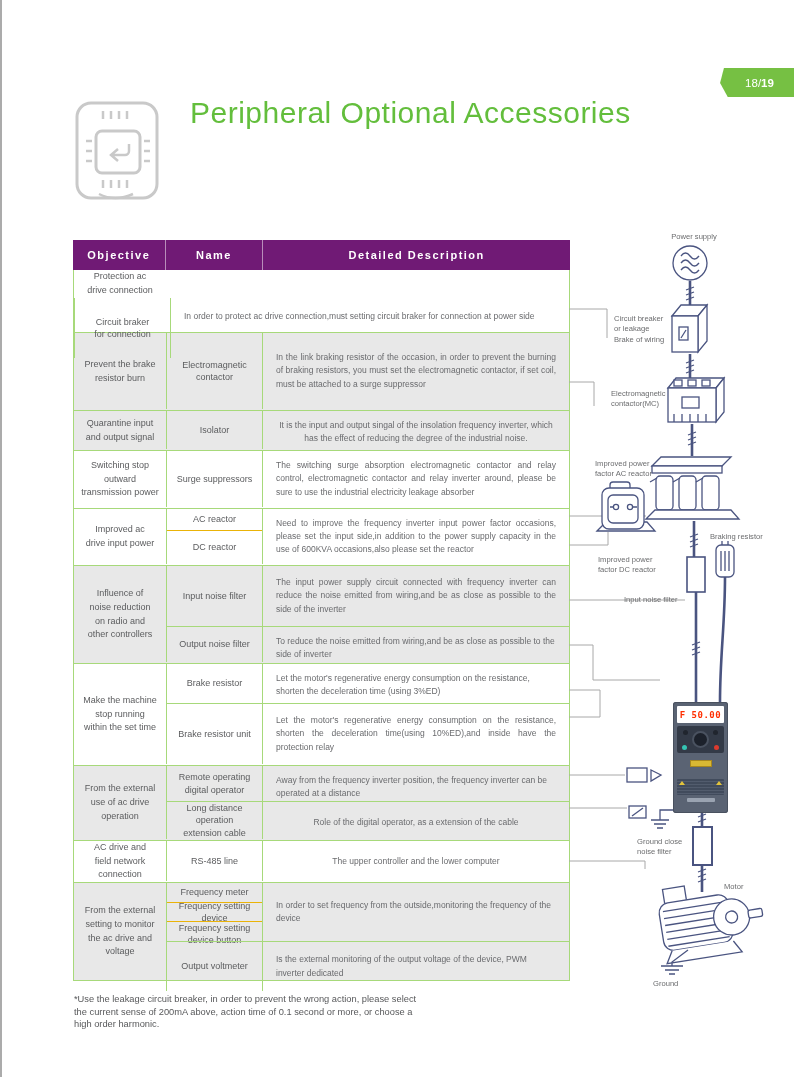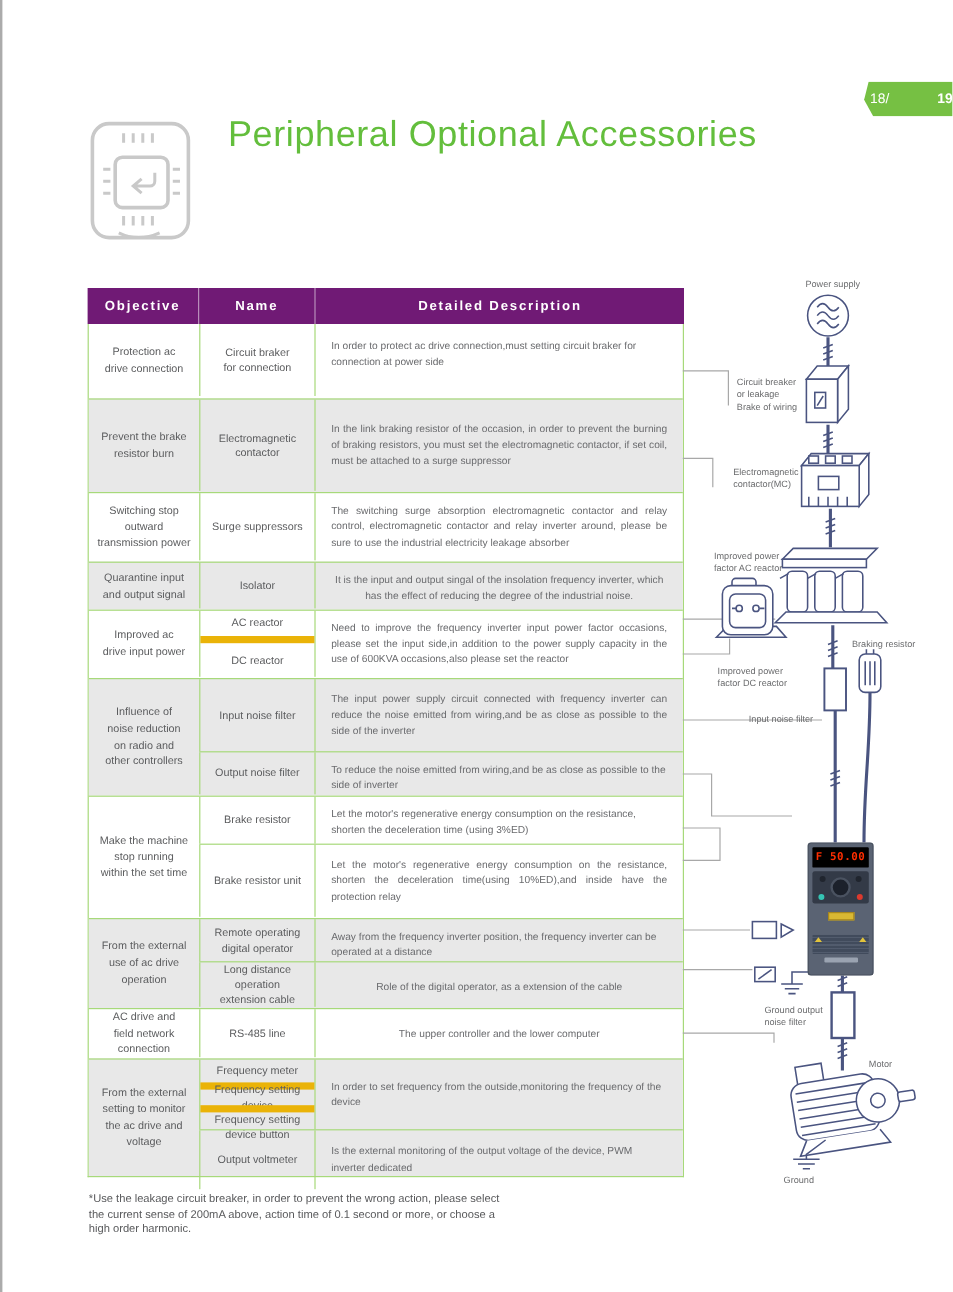--- a/index.html
+++ b/index.html
@@ -5,59 +5,59 @@
   html,body{margin:0;padding:0;background:#fff;}
   .page{position:relative;width:794px;height:1077px;background:#fff;overflow:hidden;
         font-family:"Liberation Sans",sans-serif;color:#5B5C5E;}
   .page::before{content:"";position:absolute;left:0;top:0;width:2px;height:1077px;background:#ABABAB;}
 
   
   .ribbon{position:absolute;left:717px;top:68px;width:77px;height:29px;background:#76C043;
           clip-path:polygon(9% 0,100% 0,100% 100%,14% 100%,4% 52%);
           display:flex;align-items:center;justify-content:center;padding-left:8px;box-sizing:border-box;
           color:#fff;font-size:11.5px;}
-  .ribbon b{font-weight:bold;padding-left:40px;}
+  .ribbon b{font-weight:bold;}
   .title{position:absolute;left:190px;top:96px;font-size:30px;color:#63BE3C;letter-spacing:.5px;}
 
   
   .tbl{position:absolute;left:73px;top:240px;width:497px;font-size:9px;}
   .thead{display:flex;height:30px;background:#701a75;color:#fff;font-weight:bold;
          align-items:stretch;text-align:center;font-size:11px;letter-spacing:1.5px;}
   .thead>div{display:flex;align-items:center;justify-content:center;}
   .th-obj{width:92px;} .th-name{width:97px;border-left:1px solid rgba(255,255,255,.5);}
   .th-desc{width:308px;border-left:1px solid rgba(255,255,255,.5);}
   .tbody{border:1px solid #A7D97A;border-top:none;box-sizing:border-box;}
   .tg{display:flex;border-top:1px solid #A7D97A;box-sizing:border-box;}
-  .tg:first-child{border-top:none;}
+  .tg:first-child{border-top:none;flex-direction:column;}
   .tg.gray{background:#E8E8E8;}
   .obj{width:92px;display:flex;align-items:center;justify-content:center;text-align:center;
        white-space:pre-line;line-height:1.55;color:#5B5C5E;}
   .entries{flex:1;display:flex;flex-direction:column;}
   .entry{display:flex;flex:none;box-sizing:border-box;border-top:1px solid #A7D97A;}
   .entry:first-child{border-top:none;}
   .names{width:97px;display:flex;flex-direction:column;border-left:1px solid #A7D97A;
          border-right:1px solid #A7D97A;box-sizing:border-box;}
   .nm{flex:1;display:flex;align-items:center;justify-content:center;text-align:center;
-      white-space:pre-line;line-height:1.35;border-top:6px solid #eab308;box-sizing:border-box;color:#5B5C5E;}
+      white-space:pre-line;line-height:1.35;border-top:1px solid #eab308;box-sizing:border-box;color:#5B5C5E;}
   .nm:first-child{border-top:none;}
   .desc{flex:1;display:flex;align-items:center;padding:21px 13px;box-sizing:border-box;
         font-size:8.5px;line-height:1.55;color:#6A6B6E;text-align:justify;}
   .desc.c{justify-content:center;text-align:center;}
 
   
   .footnote{position:absolute;left:74px;top:993px;width:430px;font-size:9.3px;line-height:1.35;
             color:#58595B;white-space:pre-line;}
 
   
   .dlabel{position:absolute;font-size:7.6px;color:#6B6C6E;line-height:1.35;white-space:pre-line;}
 
   
   .inverter{position:absolute;left:673px;top:702px;width:55px;height:111px;background:#5A6373;
             border-radius:3px;box-shadow:inset 0 0 0 1px #49515f;}
-  .inv-display{margin:4px 4px 0;height:17px;background:#000000;border-radius:1px;
+  .inv-display{margin:4px 4px 0;height:17px;background:#ffffff;border-radius:1px;
                display:flex;align-items:center;justify-content:center;}
   .inv-display span{color:#FF2E00;font-family:"DejaVu Sans Mono",monospace;font-size:9px;font-weight:bold;letter-spacing:.5px;}
   .inv-keypad{margin:3px 4px 0;height:27px;background:#333A47;border-radius:2px;position:relative;}
   .inv-knob{position:absolute;left:50%;top:50%;width:17px;height:17px;margin:-8.5px 0 0 -8.5px;
             border-radius:50%;background:#1c212b;border:2px solid #4a5260;box-sizing:border-box;}
   .inv-btn{position:absolute;width:5px;height:5px;border-radius:50%;}
   .b-run{left:5px;bottom:3px;background:#35C4B3;}
   .b-stop{right:5px;bottom:3px;background:#DC3A2E;}
   .b-tl{left:6px;top:4px;background:#20252e;} .b-tr{right:6px;top:4px;background:#20252e;}
   .inv-tag{margin:7px auto 0;width:22px;height:7px;background:#D9B833;border:1px solid #a8871d;box-sizing:border-box;}
@@ -138,43 +138,43 @@
             <div class="entry" style="height:76px">
           <div class="names">
                 <div class="nm">Electromagnetic
 contactor</div>
               </div>
           <div class="desc">In the link braking resistor of the occasion, in order to prevent the burning of braking resistors, you must set the electromagnetic contactor, if set coil, must be attached to a surge suppressor</div>
         </div>
           </div>
       </div>
 
+      <div class="tg gray" style="height:40px">
+        <div class="obj">Quarantine input
+and output signal</div>
+        <div class="entries">
+            <div class="entry" style="height:38px">
+          <div class="names">
+                <div class="nm">Isolator</div>
+              </div>
+          <div class="desc c">It is the input and output singal of the insolation frequency inverter, which has the effect of reducing the degree of the industrial noise.</div>
+        </div>
+          </div>
+      </div>
+
       <div class="tg" style="height:58px">
         <div class="obj">Switching stop
 outward
 transmission power</div>
         <div class="entries">
             <div class="entry" style="height:56px">
           <div class="names">
                 <div class="nm">Surge suppressors</div>
               </div>
           <div class="desc">The switching surge absorption electromagnetic contactor and relay control, electromagnetic contactor and relay inverter around, please be sure to use the industrial electricity leakage absorber</div>
-        </div>
-          </div>
-      </div>
-
-      <div class="tg gray" style="height:40px">
-        <div class="obj">Quarantine input
-and output signal</div>
-        <div class="entries">
-            <div class="entry" style="height:38px">
-          <div class="names">
-                <div class="nm">Isolator</div>
-              </div>
-          <div class="desc c">It is the input and output singal of the insolation frequency inverter, which has the effect of reducing the degree of the industrial noise.</div>
         </div>
           </div>
       </div>
 
       <div class="tg" style="height:57px">
         <div class="obj">Improved ac
 drive input power</div>
         <div class="entries">
             <div class="entry" style="height:55px">
           <div class="names">
@@ -431,21 +431,21 @@
 or leakage
 Brake of wiring</div>
   <div class="dlabel" style="left:611px;top:389px">Electromagnetic
 contactor(MC)</div>
   <div class="dlabel" style="left:595px;top:459px">Improved power
 factor AC reactor</div>
   <div class="dlabel" style="left:598px;top:555px">Improved power
 factor DC reactor</div>
   <div class="dlabel" style="left:710px;top:532px">Braking resistor</div>
   <div class="dlabel" style="left:624px;top:595px">Input noise filter</div>
-  <div class="dlabel" style="left:637px;top:837px">Ground output
+  <div class="dlabel" style="left:637px;top:837px">Ground close
 noise filter</div>
   <div class="dlabel" style="left:724px;top:882px">Motor</div>
   <div class="dlabel" style="left:653px;top:979px">Ground</div>
 
   <div class="inverter">
     <div class="inv-display">
       <span>F 50.00</span>
     </div>
     <div class="inv-keypad">
       <div class="inv-btn b-tl"></div>

